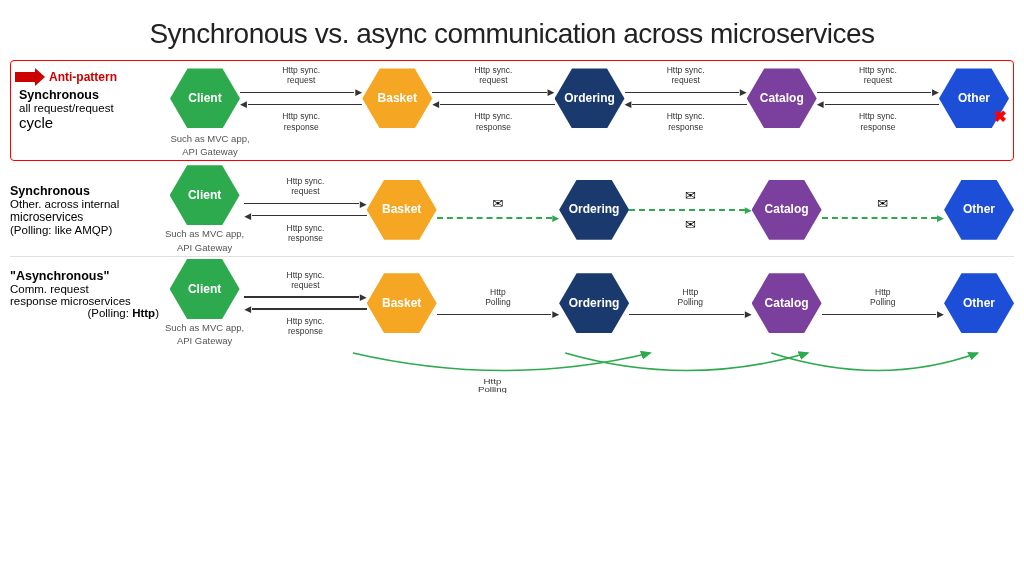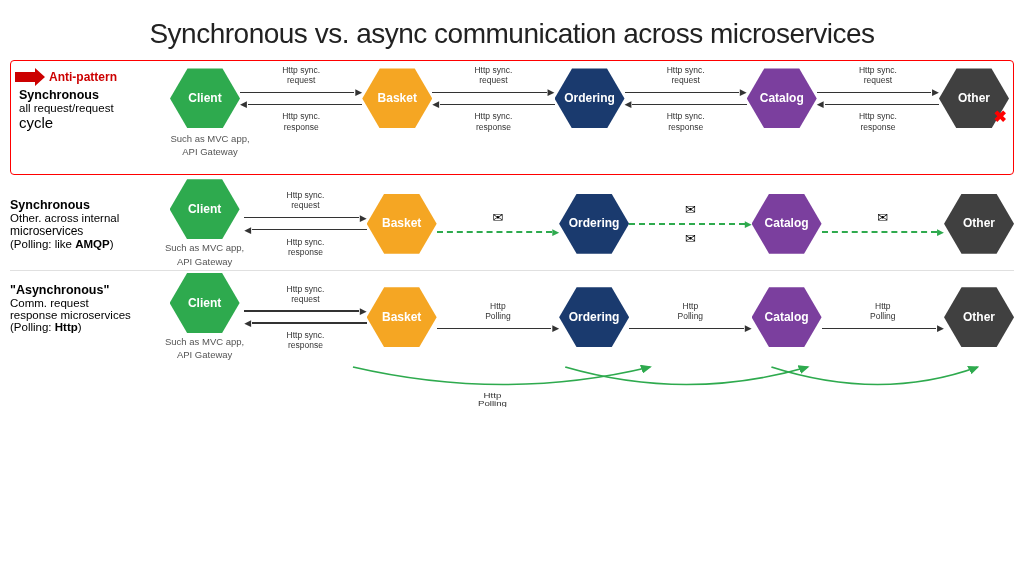--- a/index.html
+++ b/index.html
@@ -30,21 +30,21 @@
       color: white;
       font-size: 12px;
       font-weight: 600;
       text-align: center;
       line-height: 1.2;
     }
     .hex-shape.client { background: #2eaa4e; }
     .hex-shape.basket { background: #f5a623; }
     .hex-shape.ordering { background: #1a3a6e; }
     .hex-shape.catalog { background: #7b3f9e; }
-    .hex-shape.other { background: #404040; }
+    .hex-shape.other { background: #1d4ed8; }
 
     
     .red-x {
       position: absolute;
       bottom: 2px;
       right: 2px;
       color: red;
       font-size: 16px;
       font-weight: bold;
     }
@@ -104,21 +104,21 @@
       justify-content: center;
     }
     .main-wrapper {
       padding: 0 10px;
     }
 
     
     .row1-box {
       border: 1.5px solid #f00;
       border-radius: 4px;
-      padding: 4px 4px 16px 4px;
+      padding: 4px 4px 2px 4px;
       margin-bottom: 2px;
       position: relative;
     }
 
   </style>
 </head>
 <body>
 
 <h1 class="page-title">Synchronous vs. async communication across microservices</h1>
 
@@ -224,21 +224,21 @@
     </div>
   </div>
 
   <div style="display:flex;align-items:center;margin-top:4px;margin-bottom:2px;">
 
     <div class="row-label-sync">
       <div style="font-weight:bold;font-size:12.5px;">Synchronous</div>
       <div style="font-size:11.5px;">Other. across internal</div>
       <div style="font-size:12px;">microservices</div>
       <div style="font-size:11.5px;">
-        <span>(Polling: like </span><span style="font-weight:bold;">AMQP</span><span>)</span>
+        <span>(Polling: like </span><span style="font-weight:normal;">AMQP</span><span>)</span>
       </div>
     </div>
 
     <div class="flow-row" style="align-items:center;position:relative;">
 
       <div class="node-col">
         <div class="hex-shape client">Client</div>
         <div style="font-size:9.5px;color:#555;line-height:1.4;text-align:center;margin-top:2px;">Such as MVC app,<br>API Gateway</div>
       </div>
 
@@ -299,21 +299,21 @@
   </div>
 
   <hr class="divider">
 
   <div style="display:flex;align-items:flex-start;margin-top:2px;">
 
     <div class="row-label-sync" style="padding-top:10px;">
       <div style="font-weight:bold;font-size:12.5px;">"Asynchronous"</div>
       <div style="font-size:11.5px;">Comm. request</div>
       <div style="font-size:11.5px;">response microservices</div>
-      <div style="font-size:11.5px;">
+      <div style="font-size:11.5px;text-align:right;">
         <span>(Polling: </span><span style="font-weight:bold;">Http</span><span>)</span>
       </div>
     </div>
 
     <div style="flex:1;position:relative;">
       <div class="flow-row" style="align-items:center;padding-bottom:0px;">
 
         <div class="node-col">
           <div class="hex-shape client">Client</div>
           <div style="font-size:9.5px;color:#555;line-height:1.4;text-align:center;margin-top:2px;">Such as MVC app,<br>API Gateway</div>

